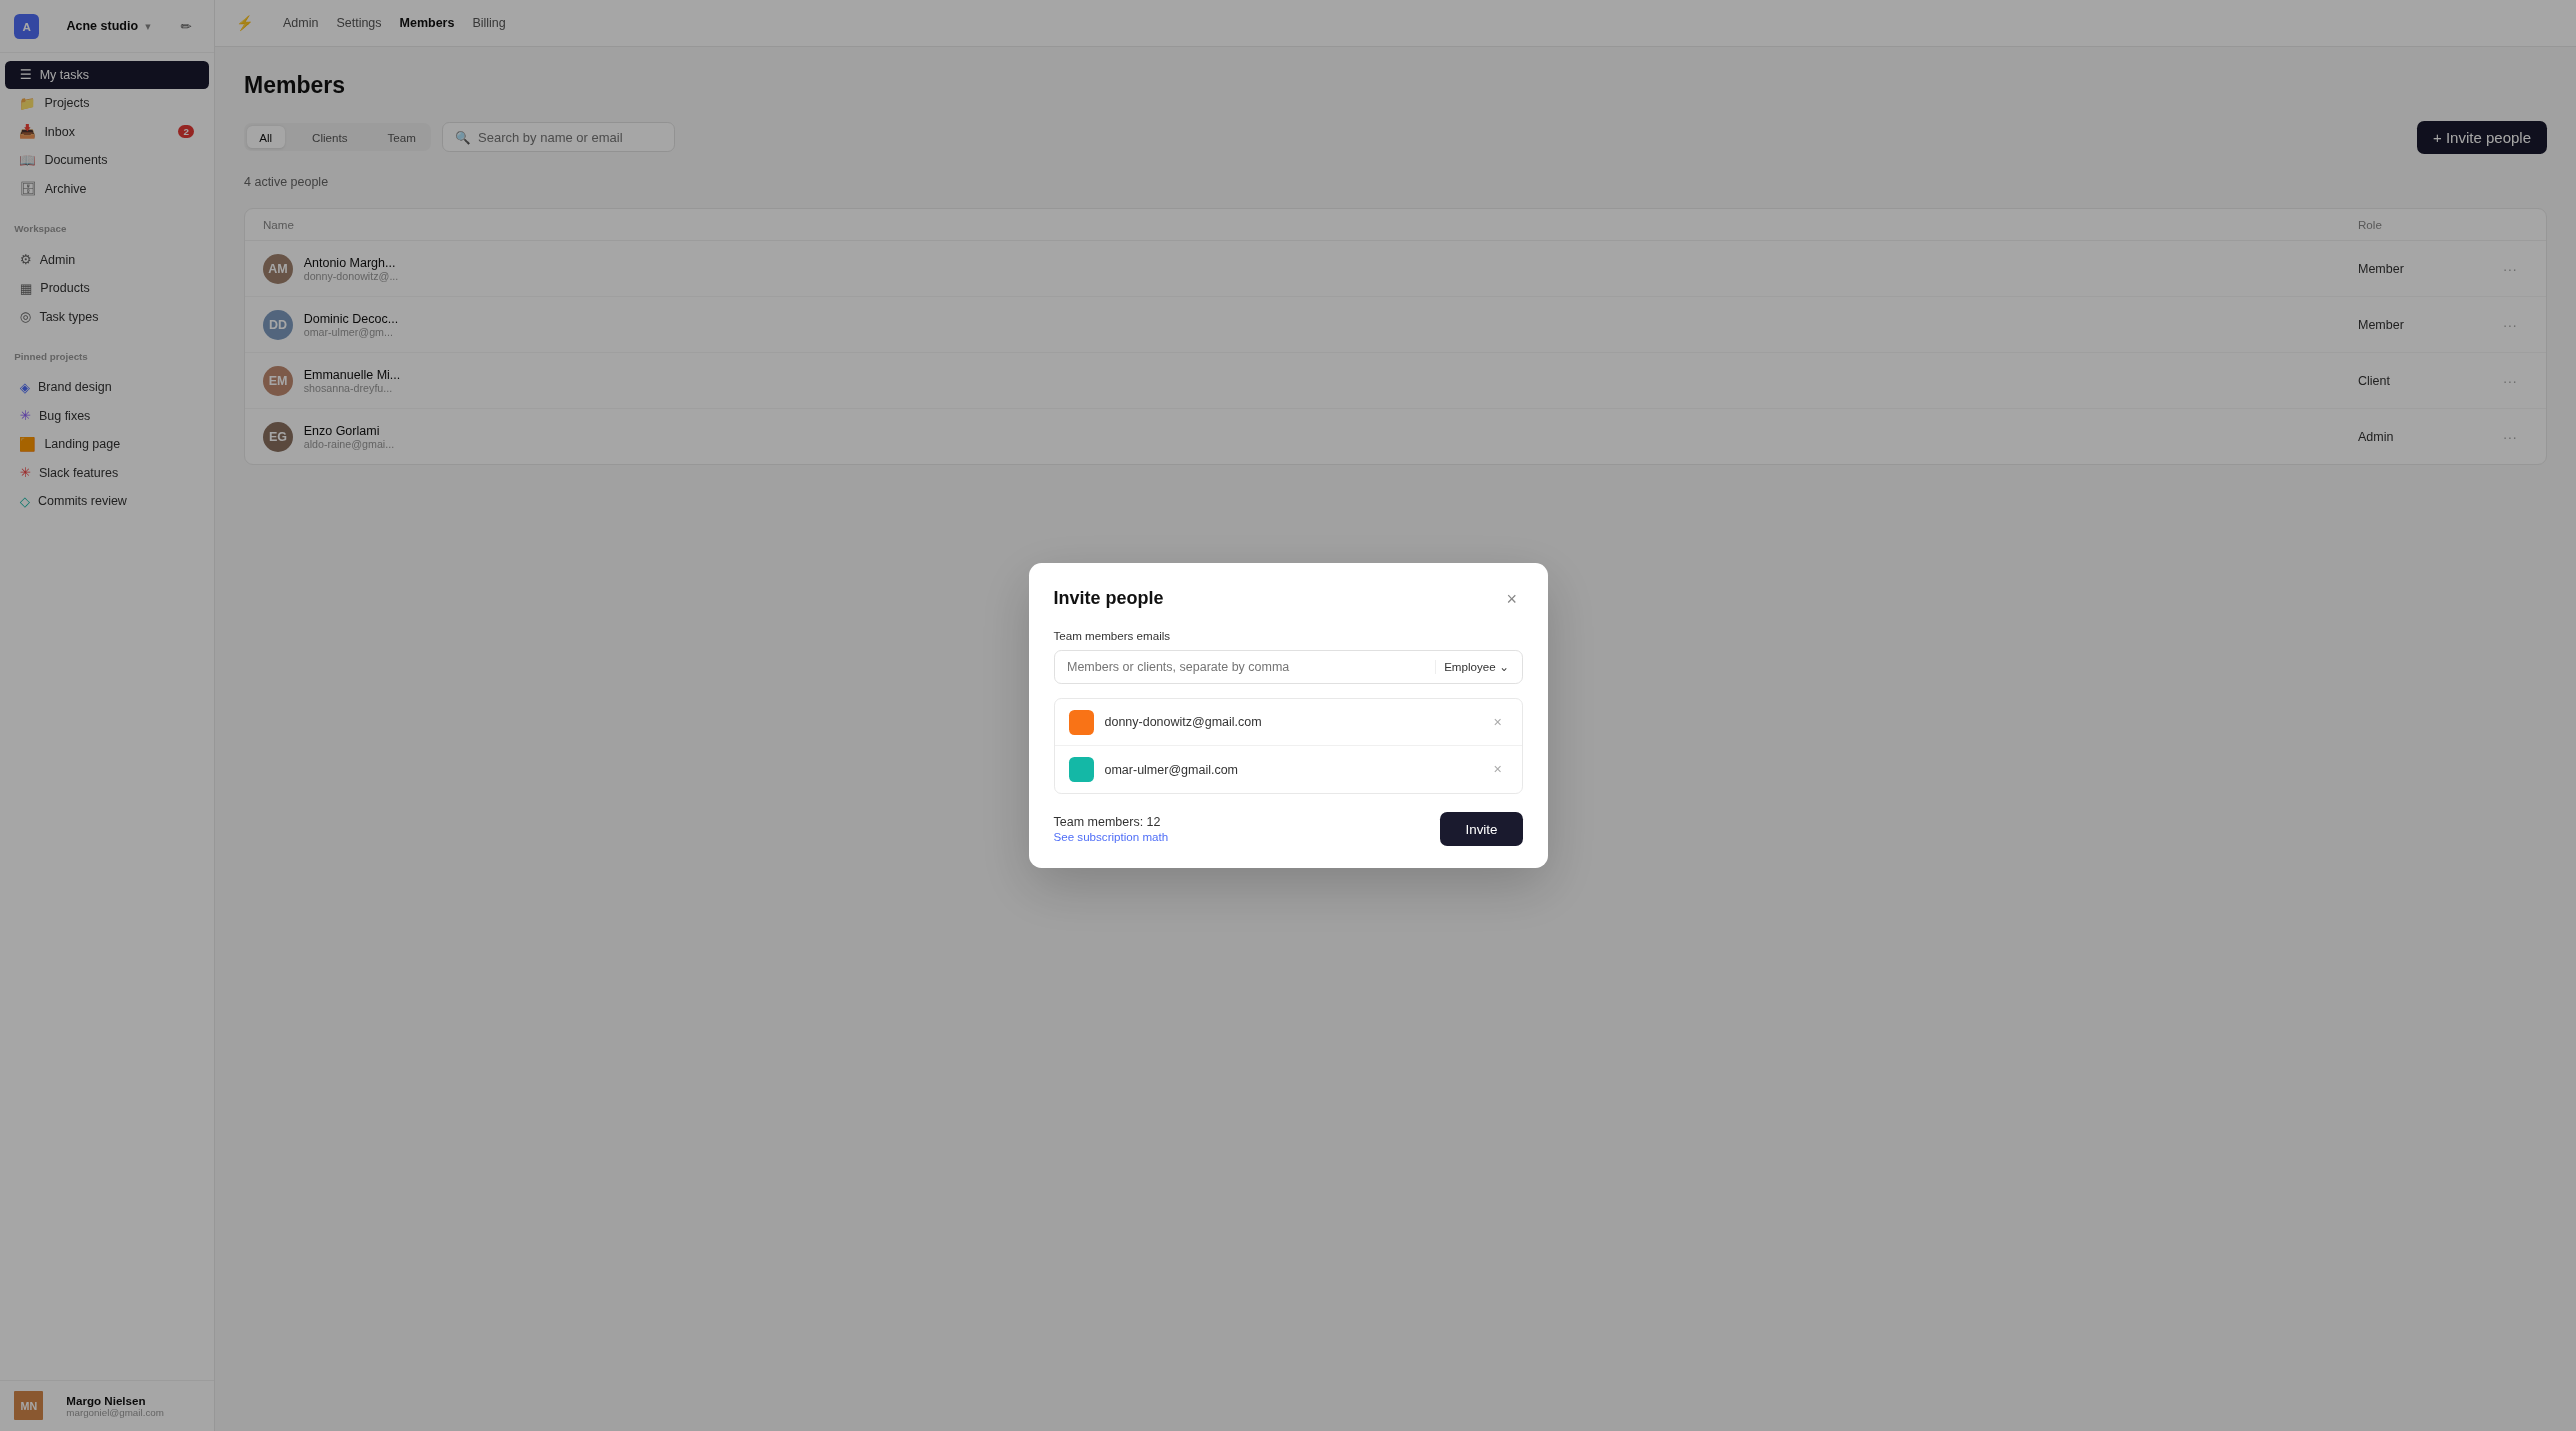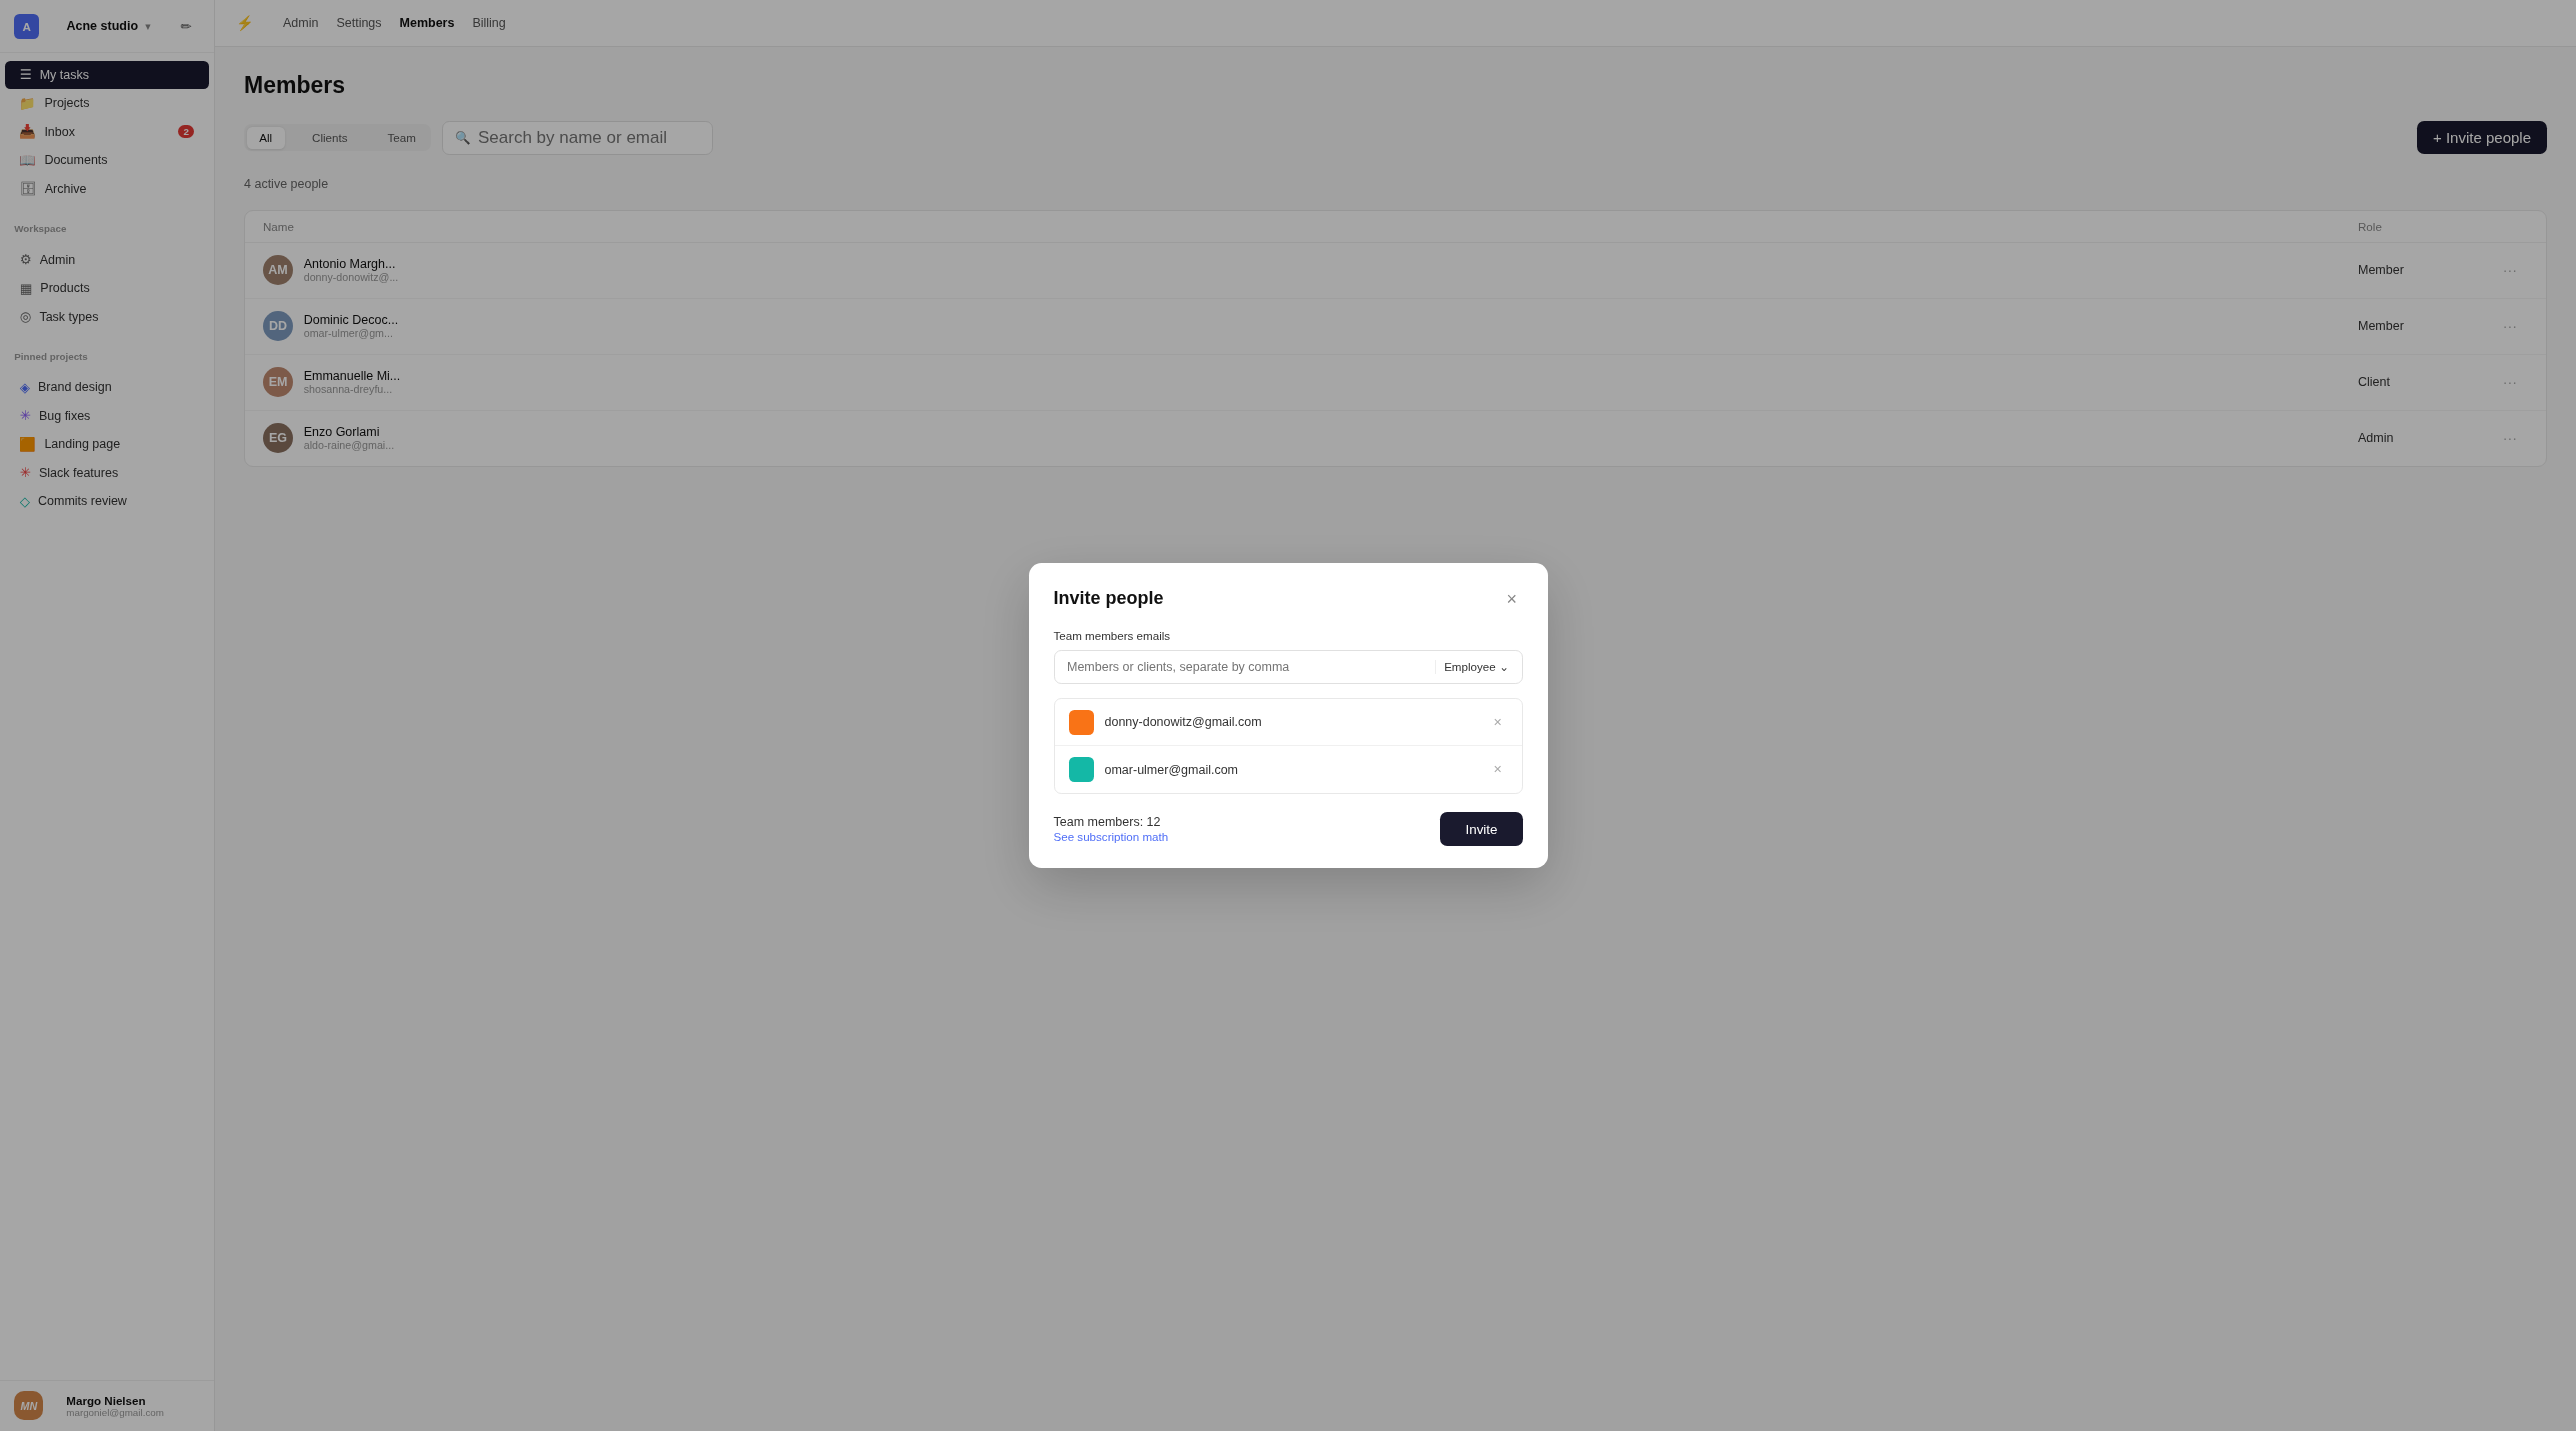--- a/index.html
+++ b/index.html
@@ -117,29 +117,28 @@
       display: flex;
       align-items: center;
       gap: 9px;
       cursor: pointer;
     }
 
     .user-avatar {
       width: 29px;
       height: 29px;
       background: #d4884a;
-      border-radius: 10px;
+      border-radius: 1px;
       display: flex;
       align-items: center;
       justify-content: center;
       color: #fff;
       font-size: 10.7px;
       font-weight: 700;
       flex-shrink: 0;
-      font-style: italic;
     }
 
     .user-info { display: flex; flex-direction: column; margin-left: 14px; }
     .user-name { font-size: 11.6px; font-weight: 600; color: #111; }
     .user-email { font-size: 9.8px; color: #999; }
 
     
     .main {
       flex: 1;
       display: flex;
@@ -222,21 +221,21 @@
       border: 0.9px solid #e0e0e0;
       border-radius: 7.2px;
       padding: 6.3px 12.5px;
       background: #fff;
       min-width: 233px;
     }
     .search-icon { color: #aaa; font-size: 12.5px; }
     .search-input {
       border: none;
       outline: none;
-      font-size: 17px;
+      font-size: 13px;
       color: #333;
       background: none;
       width: 100%;
     }
 
     .invite-btn {
       margin-left: auto;
       background: #1a1a2e;
       color: #fff;
       border: none;

